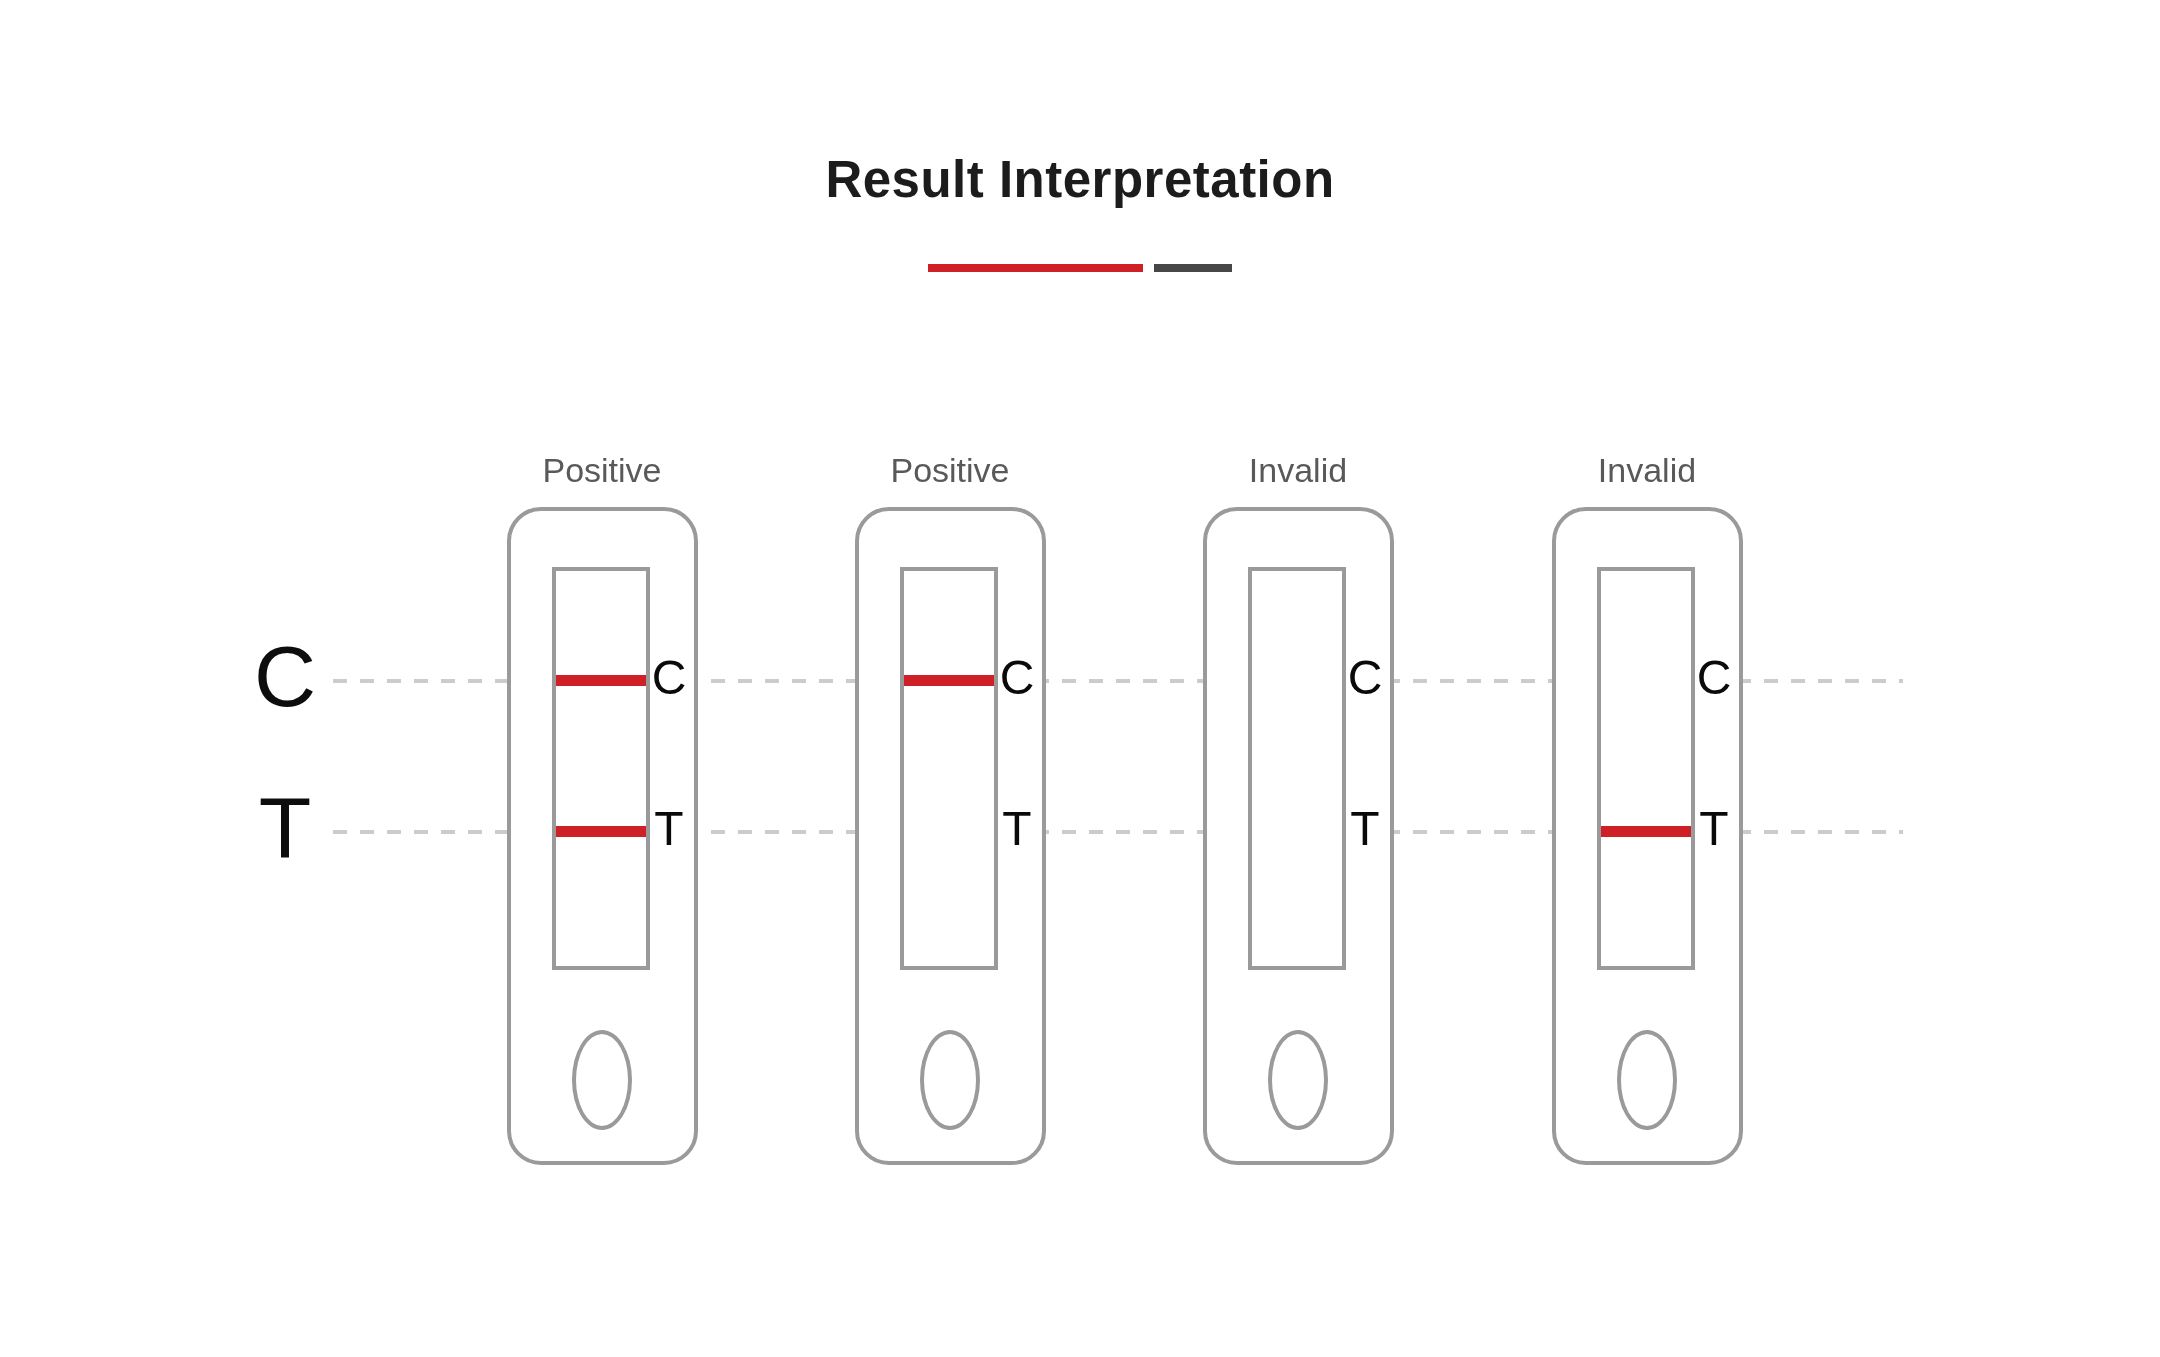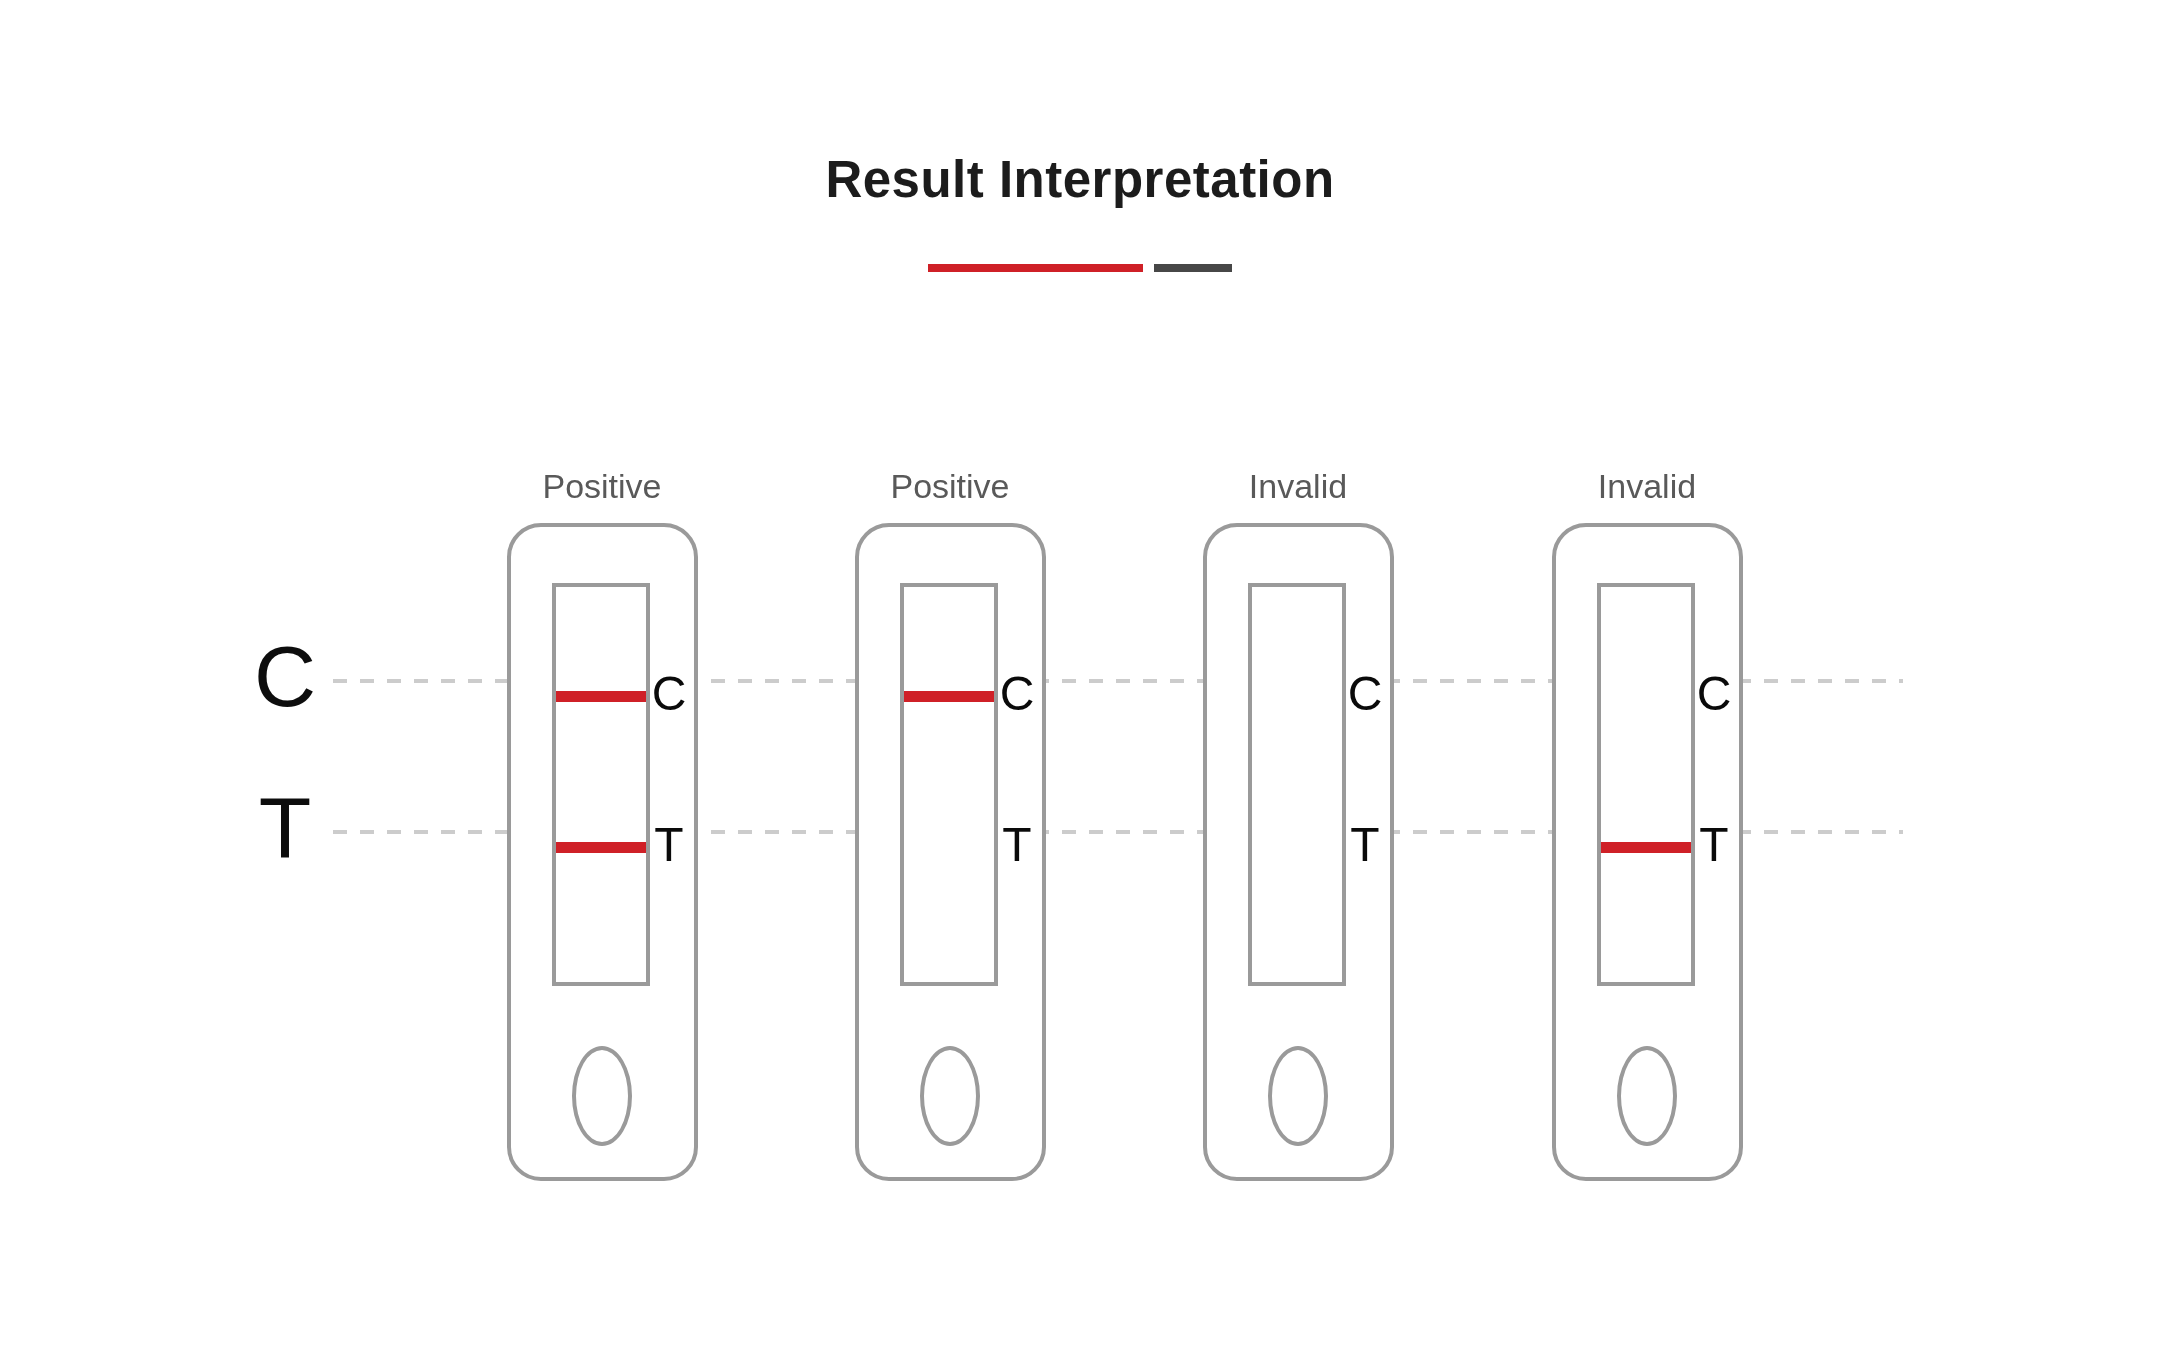--- a/index.html
+++ b/index.html
@@ -29,21 +29,21 @@
   
   .big-letter {
     position:absolute; width:90px; height:90px; display:flex;
     align-items:center; justify-content:center;
     font-size:86px; line-height:1; color:#0d0d0d;
   }
   .big-c { left:240px; top:631px; }
   .big-t { left:240px; top:782px; }
 
   
-  .col { position:absolute; top:456px; width:195px; height:730px;padding-left:28px; }
+  .col { position:absolute; top:440px; width:195px; height:730px;padding-left:28px; }
   .col-1 { left:507px; }
   .col-2 { left:855px; }
   .col-3 { left:1203px; }
   .col-4 { left:1552px; }
 
   .result-label {
     position:absolute; top:6px; left:-55px; width:300px; height:48px;
     display:flex; align-items:center; justify-content:center;
     font-size:34px; color:var(--label); line-height:1;
   }

